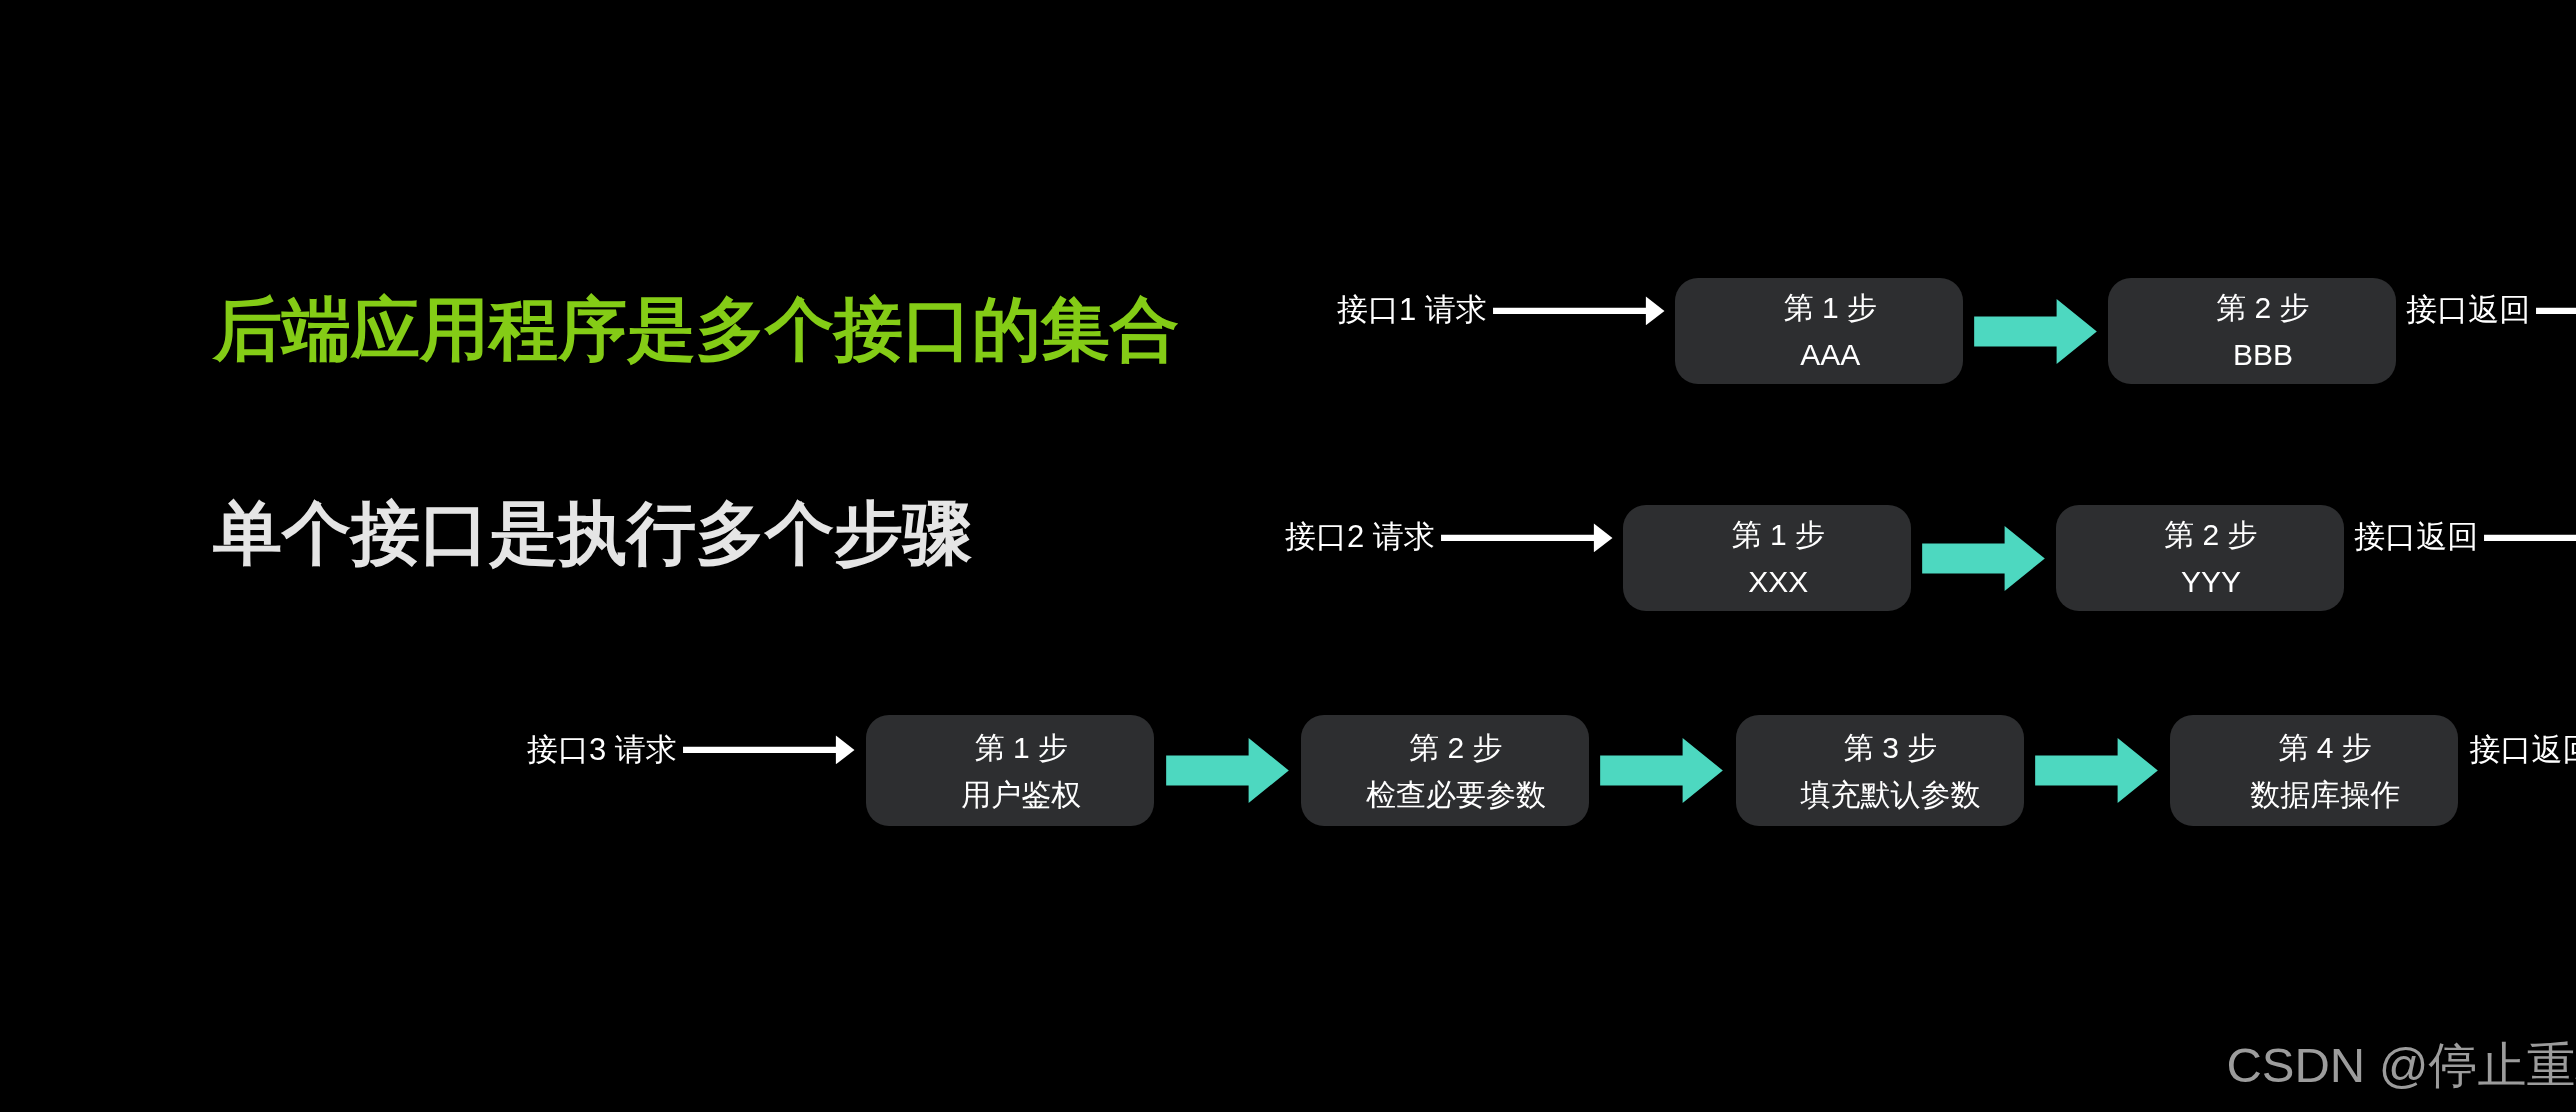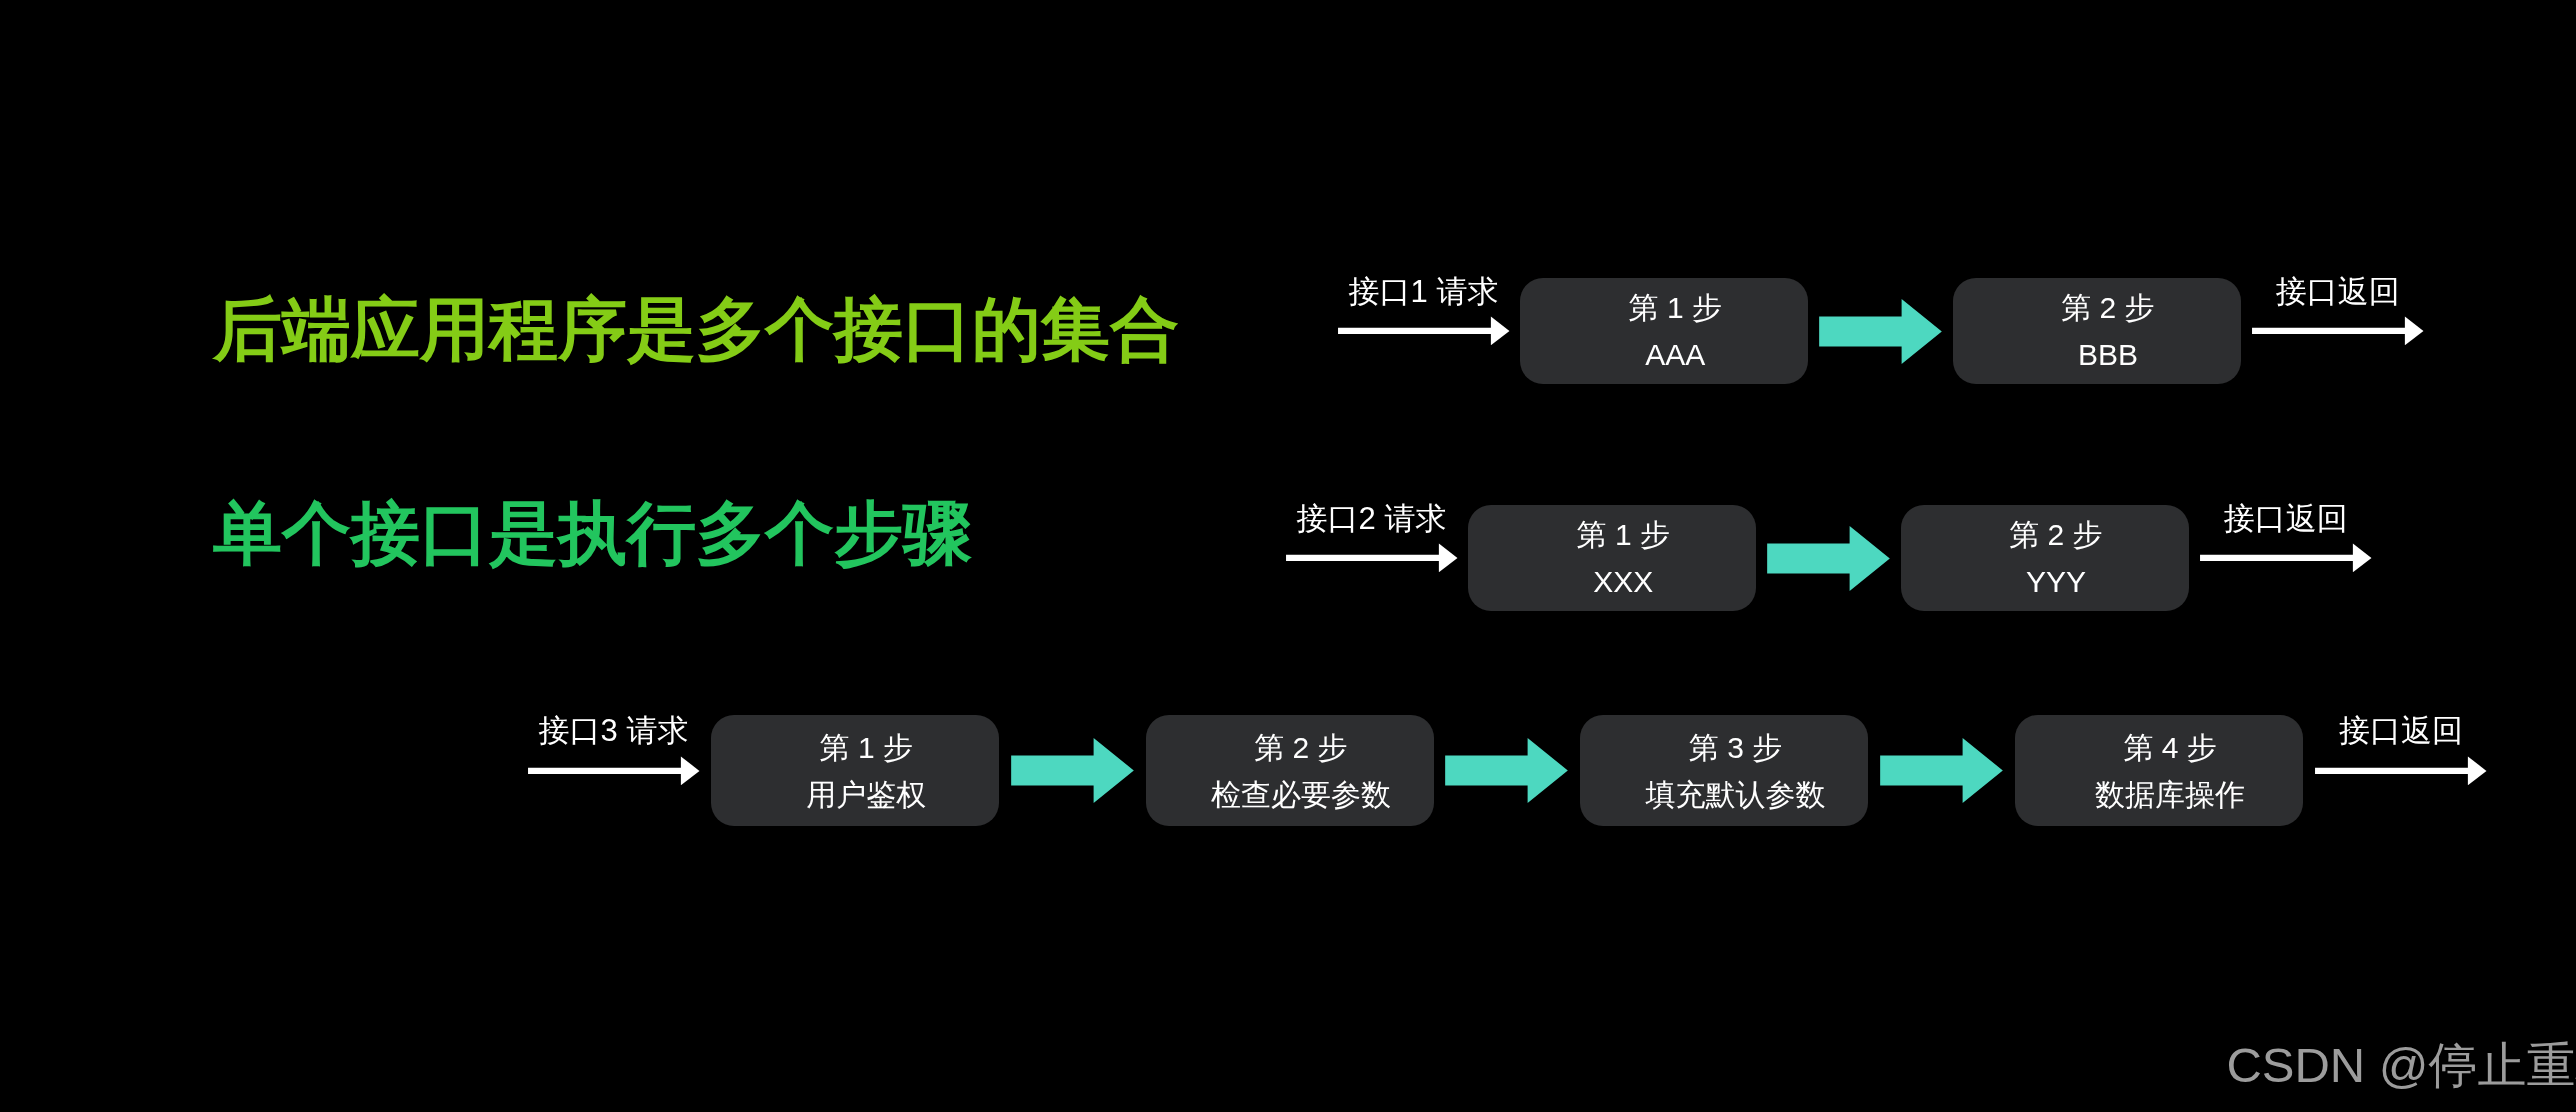--- a/index.html
+++ b/index.html
@@ -16,36 +16,36 @@
   .headline {
     position: absolute;
     left: 213px;
     font-weight: bold;
     line-height: 1.0;
     font-size: 69px;
     letter-spacing: 0px;
     white-space: nowrap;
   }
   .headline.primary   { top: 295px; color: #84cc16; }
-  .headline.secondary { top: 499px; color: #22c55e; }
+  .headline.secondary { top: 499px; color: #e5e5e5; }
 
   
   .flow-row {
     position: absolute;
     display: flex;
     align-items: center;
   }
   .flow-row.r1 { left: 1337px; top: 278px;  height: 106px; gap: 10.3px; }
   .flow-row.r2 { left: 1285px; top: 505px;  height: 106px; gap: 10.3px; }
   .flow-row.r3 { left: 527px; top: 715px; height: 111px; gap: 11.3px; }
 
   
   .io-label {
     display: flex;
-    flex-direction: column;
+    flex-direction: row;
     align-items: center;
     gap: 5.2px;
     flex: 0 0 auto;
     transform: translateY(-20.6px);
   }
   .io-text {
     color: #ffffff;
     font-size: 31px;
     line-height: 36px;
     white-space: nowrap;

